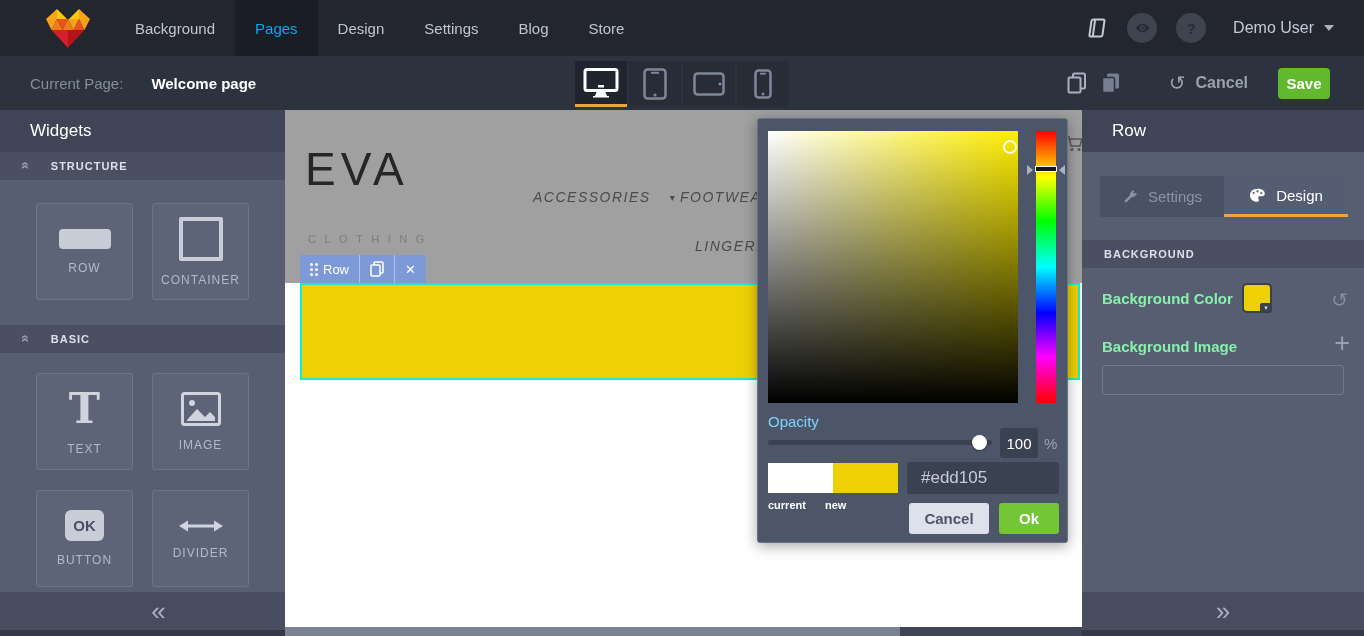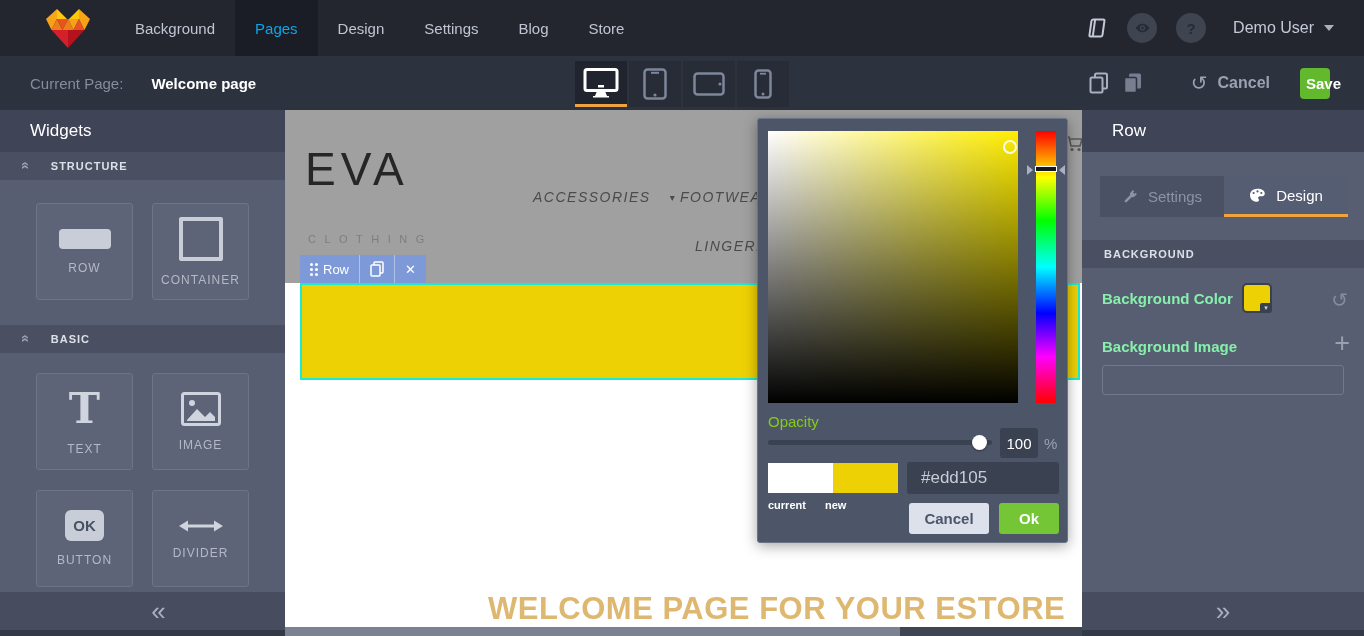--- a/index.html
+++ b/index.html
@@ -24,21 +24,21 @@
   .cp-label{color:#858c9b;font-size:15px;}
   .cp-name{color:#fff;font-size:15px;font-weight:bold;}
   .device-group{position:absolute;left:50%;transform:translateX(-50%);top:5px;display:flex;gap:2px;}
   .device-btn{width:52px;height:46px;background:#272c37;display:flex;align-items:center;justify-content:center;cursor:pointer;}
   .device-btn.active{background:#1f242e;border-bottom:3px solid #f0a33c;}
   .toolbar-right{position:absolute;right:34px;top:0;height:54px;display:flex;align-items:center;}
   .tb-icon{cursor:pointer;display:flex;align-items:center;}
   .cancel-group{display:flex;align-items:center;gap:10px;margin-left:48px;cursor:pointer;color:#9aa1b0;}
   .undo-glyph{font-size:20px;line-height:1;}
   .cancel-text{font-size:16px;font-weight:bold;}
-  .save-btn{margin-left:30px;width:30px;height:31px;border:none;border-radius:4px;color:#fff;font-weight:bold;font-size:15px;cursor:pointer;font-family:inherit;}
+  .save-btn{margin-left:30px;width:52px;height:31px;border:none;border-radius:4px;color:#fff;font-weight:bold;font-size:15px;cursor:pointer;font-family:inherit;}
 
   
   .panel{position:absolute;top:110px;height:526px;background:#575e71;}
   .panel.left{left:0;width:317px;}
   .panel.right{left:1082px;width:282px;}
   .panel-header{position:absolute;left:0;right:0;top:0;height:42px;background:#3f4556;display:flex;align-items:center;padding-left:30px;color:#fff;font-size:17px;}
   .section-header{position:absolute;left:0;right:0;height:28px;background:#4a5062;display:flex;align-items:center;padding-left:22px;gap:20px;color:#dde0e8;font-size:11px;font-weight:bold;letter-spacing:1px;cursor:pointer;}
   .chev-up{display:inline-block;transform:rotate(90deg);color:#9ba2b2;font-size:14px;font-weight:bold;}
   .widget-card{position:absolute;width:97px;height:97px;background:#5d6477;border:1px solid #6d7487;border-radius:3px;display:flex;flex-direction:column;align-items:center;justify-content:center;gap:12px;cursor:pointer;}
   .widget-label{font-size:12px;color:#b3b9c7;letter-spacing:1px;}
@@ -81,21 +81,21 @@
 
   
   .picker{position:absolute;left:757px;top:118px;width:311px;height:425px;background:#4d5569;border:1px solid #6b7386;border-radius:3px;box-shadow:0 3px 14px rgba(0,0,0,0.35);z-index:5;}
   .sat-area{position:absolute;left:10px;top:12px;width:250px;height:272px;background-color:hsl(56,100%,50%);background-image:linear-gradient(to top,#000,rgba(0,0,0,0)),linear-gradient(to right,#fff,rgba(255,255,255,0));cursor:crosshair;}
   .sat-cursor{position:absolute;left:235px;top:9px;width:14px;height:14px;border:2px solid rgba(255,255,255,0.9);border-radius:50%;}
   .hue-bar{position:absolute;left:278px;top:12px;width:20px;height:272px;cursor:pointer;
     background:linear-gradient(to bottom,#f00 0%,#ff0 17%,#0f0 33%,#0ff 50%,#00f 67%,#f0f 83%,#f00 100%);}
   .hue-marker{position:absolute;left:-1px;right:-1px;top:35px;height:6px;background:#15181f;border:1px solid #fff;}
   .hue-arrow-l{position:absolute;left:-9px;top:34px;width:0;height:0;border-top:5px solid transparent;border-bottom:5px solid transparent;border-left:6px solid #aab0bf;}
   .hue-arrow-r{position:absolute;right:-9px;top:34px;width:0;height:0;border-top:5px solid transparent;border-bottom:5px solid transparent;border-right:6px solid #aab0bf;}
-  .opacity-label{position:absolute;left:10px;top:294px;color:#84cc16;font-size:15px;}
+  .opacity-label{position:absolute;left:10px;top:294px;color:#7dd3fc;font-size:15px;}
   .opacity-track{position:absolute;left:10px;top:321px;width:224px;height:5px;background:#3a4150;border-radius:3px;cursor:pointer;}
   .opacity-thumb{position:absolute;left:214px;top:316px;width:15px;height:15px;background:#fff;border-radius:50%;box-shadow:0 1px 2px rgba(0,0,0,.4);cursor:pointer;}
   .opacity-value{position:absolute;left:242px;top:309px;width:38px;height:30px;background:#3a4150;border:none;border-radius:3px;color:#fff;font-size:15px;text-align:center;font-family:inherit;outline:none;}
   .pct-sign{position:absolute;left:286px;top:316px;color:#9aa1b0;font-size:15px;}
   .swatch-pair{position:absolute;left:10px;top:344px;width:130px;height:30px;display:flex;}
   .swatch-half{width:65px;height:30px;}
   .swatch-label{position:absolute;top:380px;color:#fff;font-size:11px;font-weight:bold;}
   .hex-input{position:absolute;left:149px;top:343px;width:152px;height:32px;background:#3a4150;border:none;border-radius:3px;color:#c7ccd8;font-size:17px;padding:0 14px;font-family:inherit;outline:none;}
   .picker-btn{position:absolute;top:384px;height:31px;border:none;border-radius:3px;font-weight:bold;font-size:15px;cursor:pointer;font-family:inherit;}
   .btn-cancel{left:151px;width:80px;background:#dde1ec;color:#4d5569;}
@@ -294,21 +294,20 @@
           <rect x="1" y="4" width="9" height="11" rx="1" fill="#7e99d8" stroke="#fff" stroke-width="1.5"></rect>
         </svg>
       </span>
       <span class="badge-seg badge-x">
         <span>✕</span>
       </span>
     </div>
 
     <div class="selected-row" style="background: rgb(237, 209, 5);"></div>
 
-    <h1 class="welcome-heading">WELCOME PAGE FOR YOUR ESTORE</h1>
 
     <div class="canvas-scrollbar">
       <div class="thumb"></div>
     </div>
   </main>
 
   <div class="picker">
     <div class="sat-area">
       <i class="sat-cursor"></i>
     </div>

